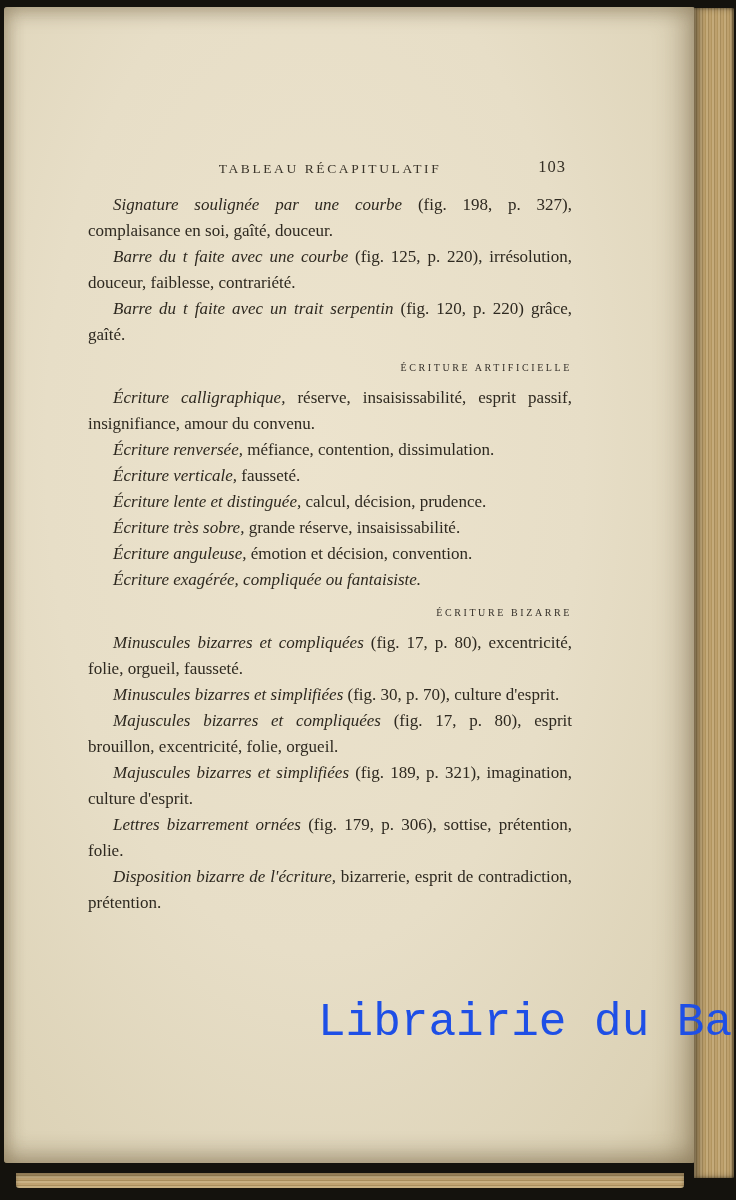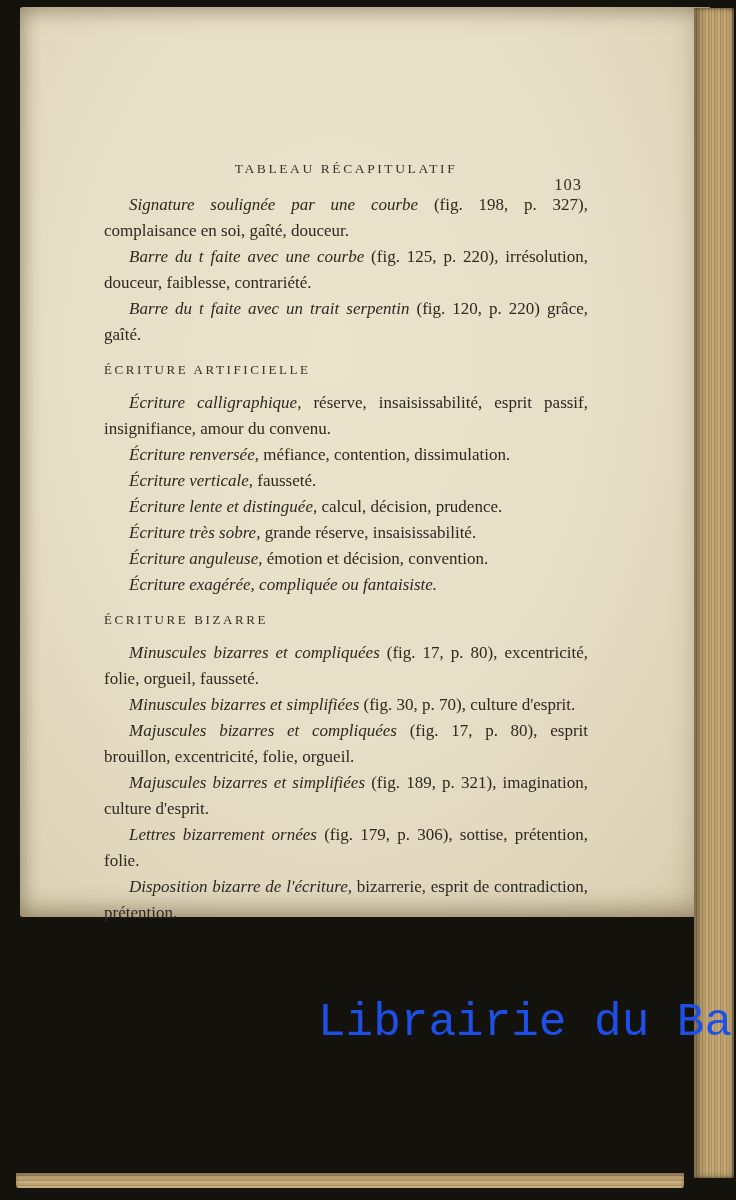--- a/index.html
+++ b/index.html
@@ -4,21 +4,21 @@
 <style>
   html,body{margin:0;padding:0;}
   body{
     width:736px;height:1200px;position:relative;overflow:hidden;
     background:#14120d;
     font-family:"Liberation Serif", serif;
   }
   .photo{position:absolute;inset:0;}
   
   .page{
-    position:absolute;left:20px;top:7px;width:691px;height:910px;
+    position:absolute;left:4px;top:7px;width:691px;height:1156px;
     border-radius:3px;
     background:radial-gradient(ellipse at 45% 38%, #ece3cd 0%, #e7dec7 50%, #dcd2b6 88%, #d2c6a6 100%);
     box-shadow:
       inset -16px 0 26px rgba(92,72,40,.28),
       inset 7px 0 16px rgba(92,72,40,.18),
       inset 0 -12px 20px rgba(92,72,40,.22),
       inset 0 9px 14px rgba(92,72,40,.12);
   }
   
   .page-edges{
@@ -33,31 +33,31 @@
     box-shadow:inset 0 3px 4px rgba(0,0,0,.3);
     border-radius:0 0 3px 3px;
   }
   
   .text-block{position:absolute;left:84px;top:152px;width:484px;}
   .header{position:relative;text-align:center;height:22px;}
   .running-title{
     font-size:13.5px;letter-spacing:2.6px;color:#3a342a;
   }
   .page-number{
-    position:absolute;right:6px;top:-2px;font-size:16.5px;letter-spacing:1px;color:#332d23;margin-top:18px;
+    position:absolute;right:6px;top:-2px;font-size:16.5px;letter-spacing:1px;color:#332d23;
   }
   .content{margin-top:11px;}
   .para{
     margin:0;text-indent:25px;text-align:justify;
     font-size:17px;line-height:26px;color:#2e2920;
   }
   .it{font-style:italic;}
   .rm{font-style:normal;}
   .section-heading{
-    text-align:left;font-size:13px;letter-spacing:2.6px;
+    text-align:right;font-size:10px;letter-spacing:2.6px;
     margin:14px 0 12px;color:#35302a;font-weight:400;
   }
   
   .watermark{
     position:absolute;left:318px;top:997px;
     font-family:Liberation Mono, monospace;
     font-size:46px;font-weight:500;white-space:nowrap;
     color:#1e4fe6;
   }
 </style>

